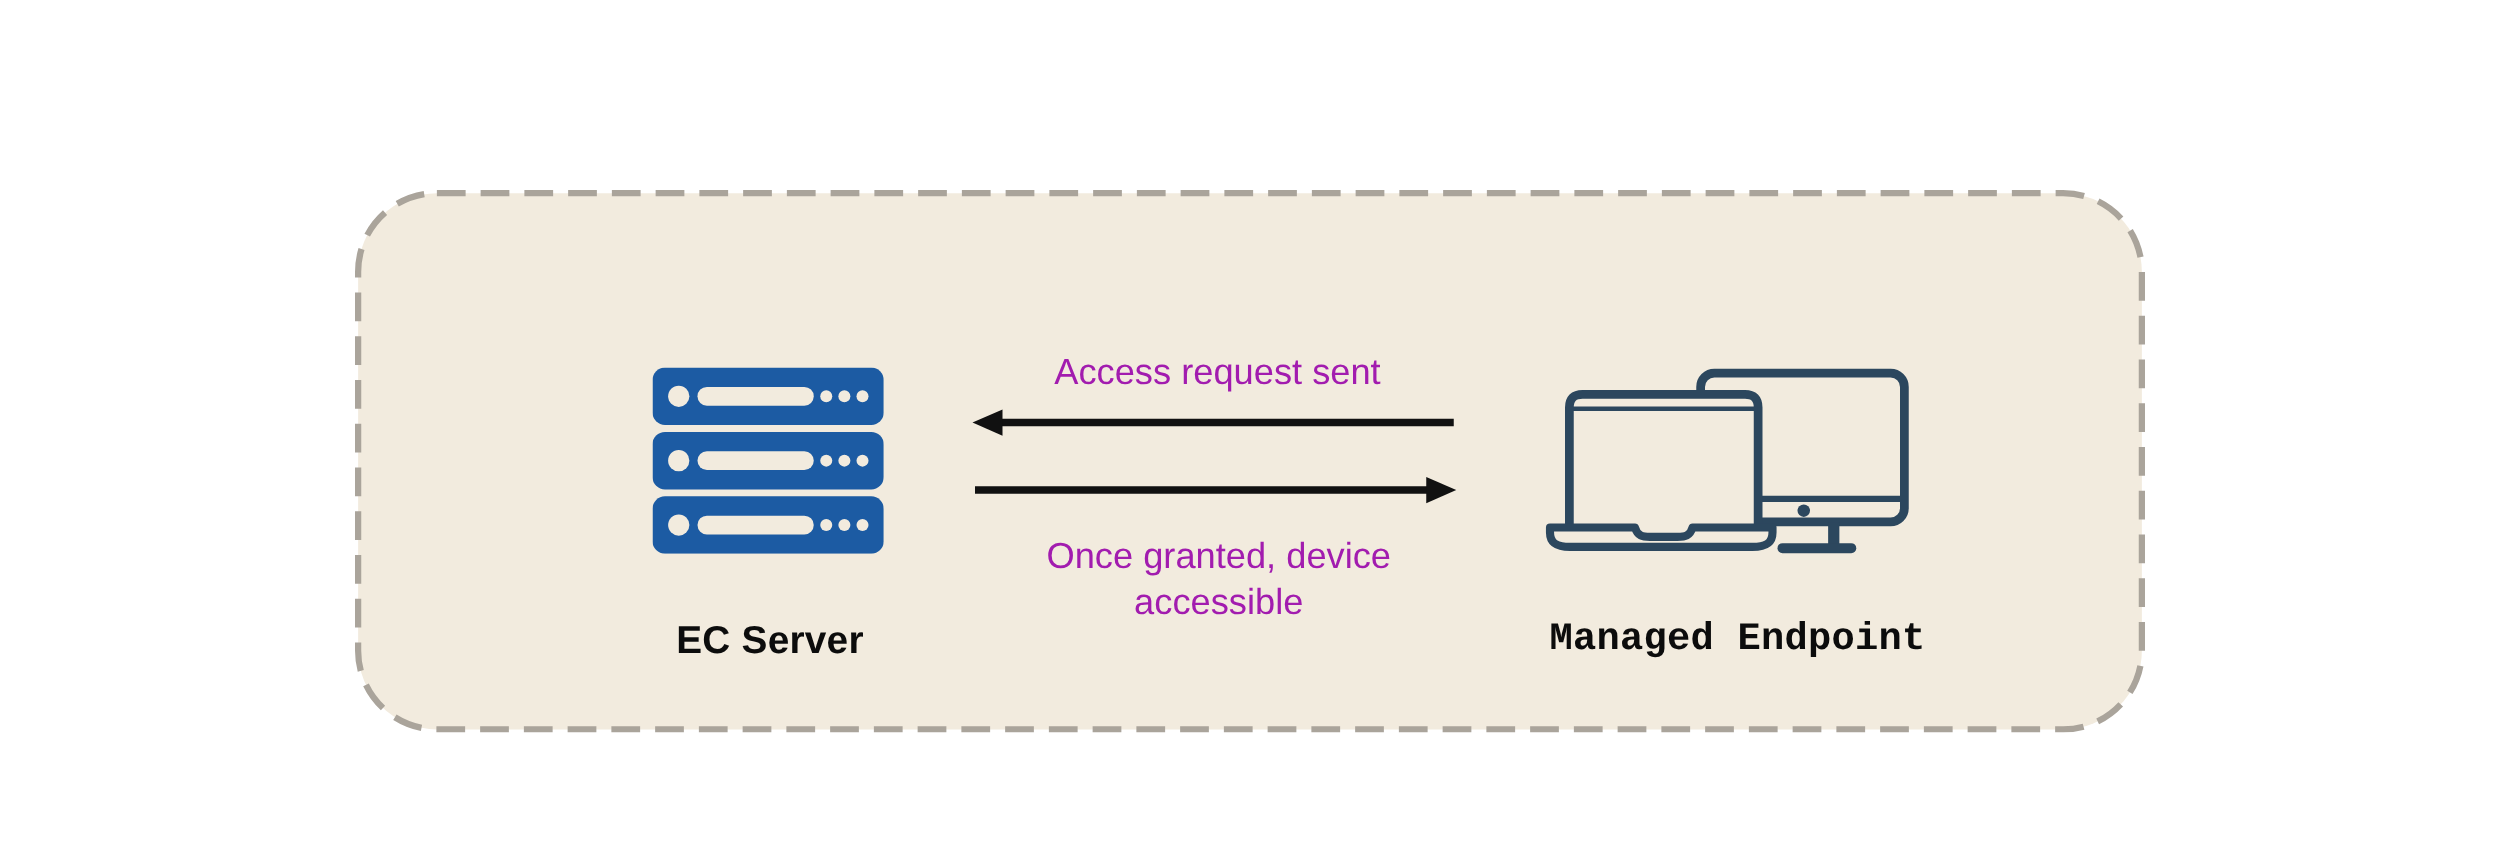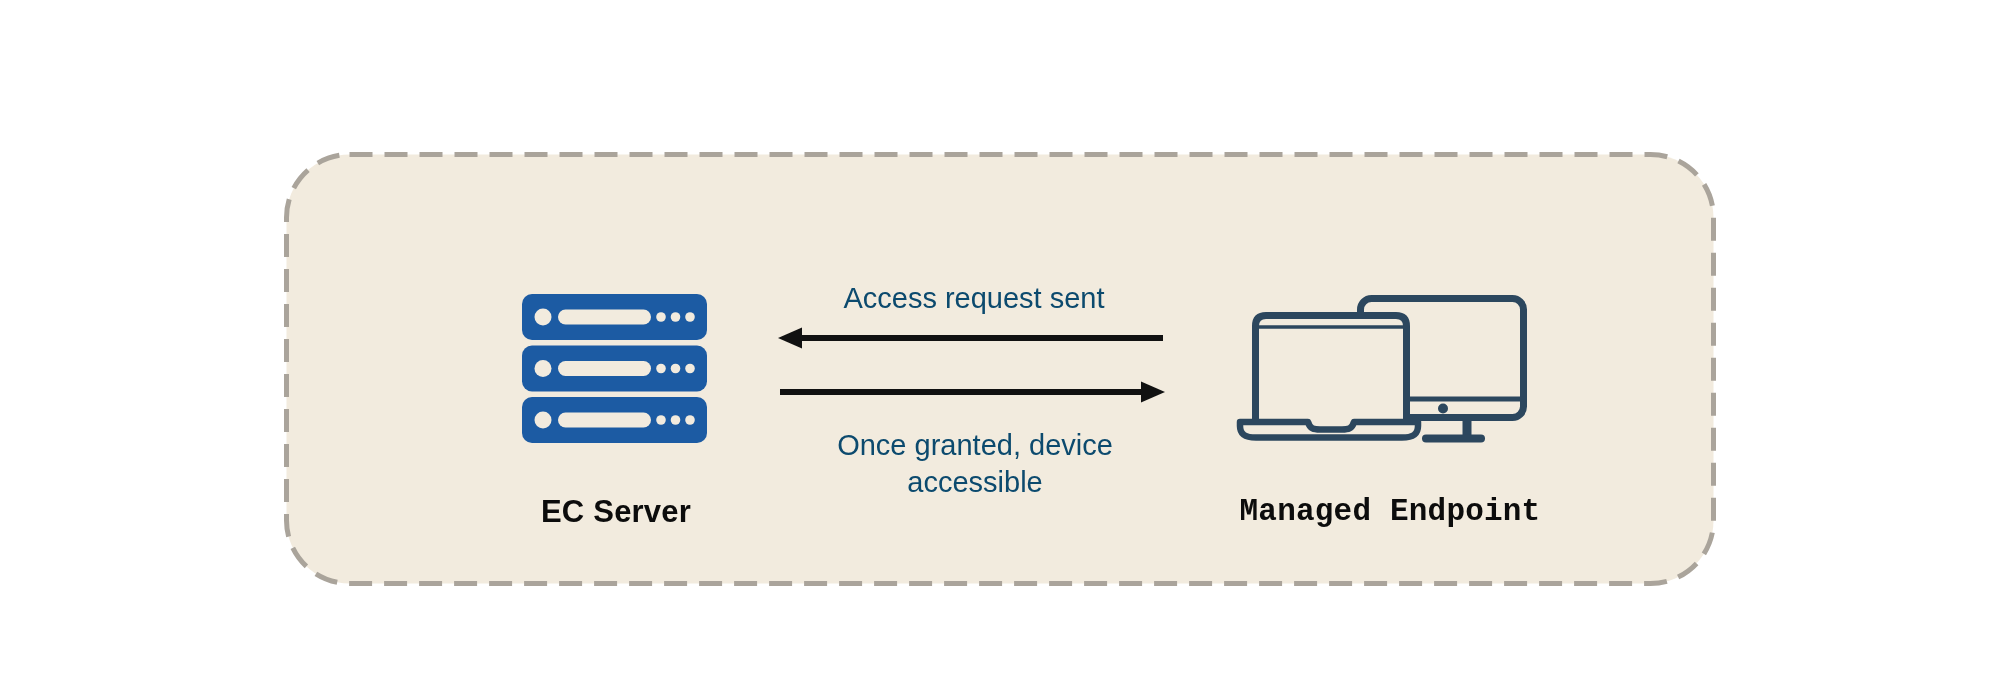--- a/index.html
+++ b/index.html
@@ -23,21 +23,21 @@
     text-align: center;
     letter-spacing: 0.2px;
     white-space: nowrap;
   }
   .label-server   { left: 466px;  top: 494px; width: 300px; }
   .label-endpoint { left: 1190px; top: 494px; width: 400px; font-family: Liberation Mono, monospace; }
   .flow-label {
     font-size: 29px;
     font-weight: 400;
     text-align: center;
-    color: #0c4a6e;
+    color: #a21caf;
   }
   .flow-label-request { left: 774px; top: 281px; width: 400px; line-height: 34px; }
   .flow-label-granted { left: 810px; top: 427px; width: 330px; line-height: 37px; }
 </style>
 </head>
 <body>
 
 <div class="canvas">
 
   <svg class="abs panel-svg" width="1432" height="434" viewBox="0 0 1432 434">

